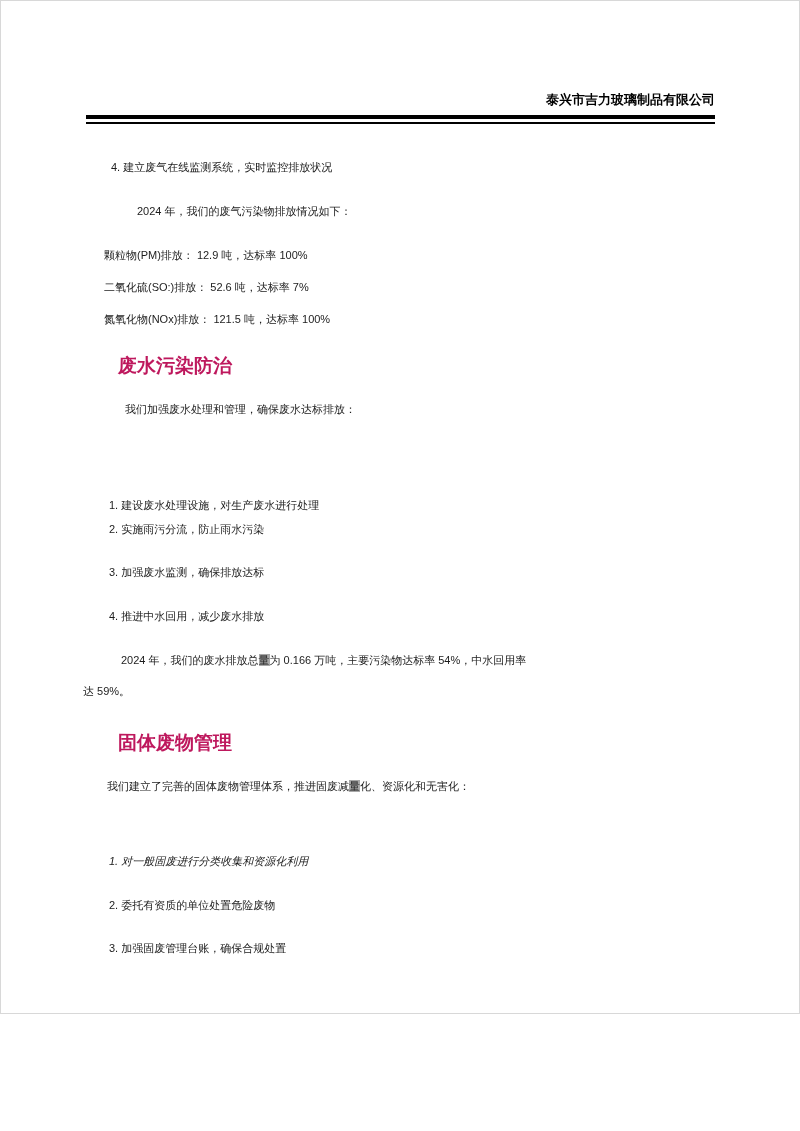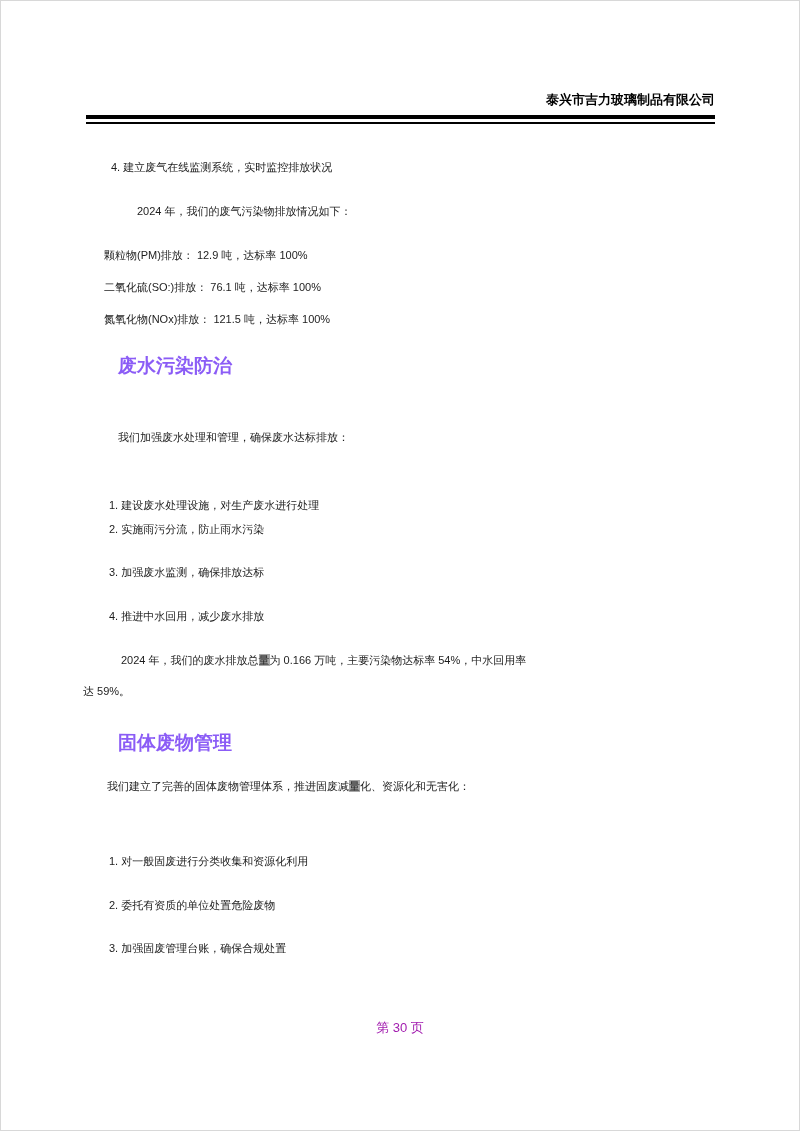--- a/index.html
+++ b/index.html
@@ -3,21 +3,21 @@
 <meta charset="utf-8">
 <style>
   html, body {
     margin: 0;
     padding: 0;
     background: #ffffff;
   }
   .page {
     position: relative;
     width: 800px;
-    height: 1131px;
+    height: 1014px;
     background: #ffffff;
     box-sizing: border-box;
     border: 1px solid #d8d8d8;
     font-family: "Liberation Sans", "DejaVu Sans", sans-serif;
     color: #1c1c1c;
     overflow: hidden;
   }
   .abs { position: absolute; white-space: nowrap; }
 
   
@@ -42,35 +42,35 @@
   .body-text { font-size: 11px; line-height: 1.25; }
   .item4        { top: 160px; left: 110px; }
   .air-intro    { top: 204px; left: 120px; margin-left: 16px; }
   .em-pm        { top: 248px; left: 103px; }
   .em-so2       { top: 280px; left: 103px; }
   .em-nox       { top: 312px; left: 103px; }
 
   .section-heading {
     font-size: 19px;
     font-weight: bold;
-    color: #8b5cf6;
+    color: #be185d;
     text-align: right;
   }
   .h-wastewater { top: 352px; left: 117px; }
-  .ww-intro     { top: 402px; left: 117px; margin-top: 28px; }
+  .ww-intro     { top: 402px; left: 124px; }
   .ww-li-1      { top: 498px; left: 108px; }
   .ww-li-2      { top: 522px; left: 108px; }
   .ww-li-3      { top: 565px; left: 108px; }
   .ww-li-4      { top: 609px; left: 108px; }
   .ww-sum-1     { top: 653px; left: 120px; }
   .ww-sum-2     { top: 684px; left: 82px; }
 
   .h-solid      { top: 729px; left: 117px; }
   .sw-intro     { top: 779px; left: 106px; }
-  .sw-li-1      { top: 854px; left: 108px; }
+  .sw-li-1      { top: 854px; left: 108px; font-style: italic; }
   .sw-li-2      { top: 898px; left: 108px; }
   .sw-li-3      { top: 941px; left: 108px; }
 
   .char-highlight {
     background: #a8a8a8;
   }
 
   
   .footer {
     position: absolute;
@@ -86,21 +86,21 @@
 <body>
 
 <div class="page">
 
   <div class="abs header-company">泰兴市吉力玻璃制品有限公司</div>
   <div class="header-rule"></div>
 
   <div class="abs body-text item4">4. 建立废气在线监测系统，实时监控排放状况</div>
   <div class="abs body-text air-intro">2024 年，我们的废气污染物排放情况如下：</div>
   <div class="abs body-text em-pm">颗粒物(PM)排放： 12.9 吨，达标率 100%</div>
-  <div class="abs body-text em-so2">二氧化硫(SO:)排放： 76.1 吨，达标率 100%</div>
+  <div class="abs body-text em-so2">二氧化硫(SO:)排放： 52.6 吨，达标率 7%</div>
   <div class="abs body-text em-nox">氮氧化物(NOx)排放： 121.5 吨，达标率 100%</div>
 
   <div class="abs section-heading h-wastewater">废水污染防治</div>
   <div class="abs body-text ww-intro">我们加强废水处理和管理，确保废水达标排放：</div>
   <div class="abs body-text ww-li-1">1. 建设废水处理设施，对生产废水进行处理</div>
   <div class="abs body-text ww-li-2">2. 实施雨污分流，防止雨水污染</div>
   <div class="abs body-text ww-li-3">3. 加强废水监测，确保排放达标</div>
   <div class="abs body-text ww-li-4">4. 推进中水回用，减少废水排放</div>
 
   <div class="abs body-text ww-sum-1">

